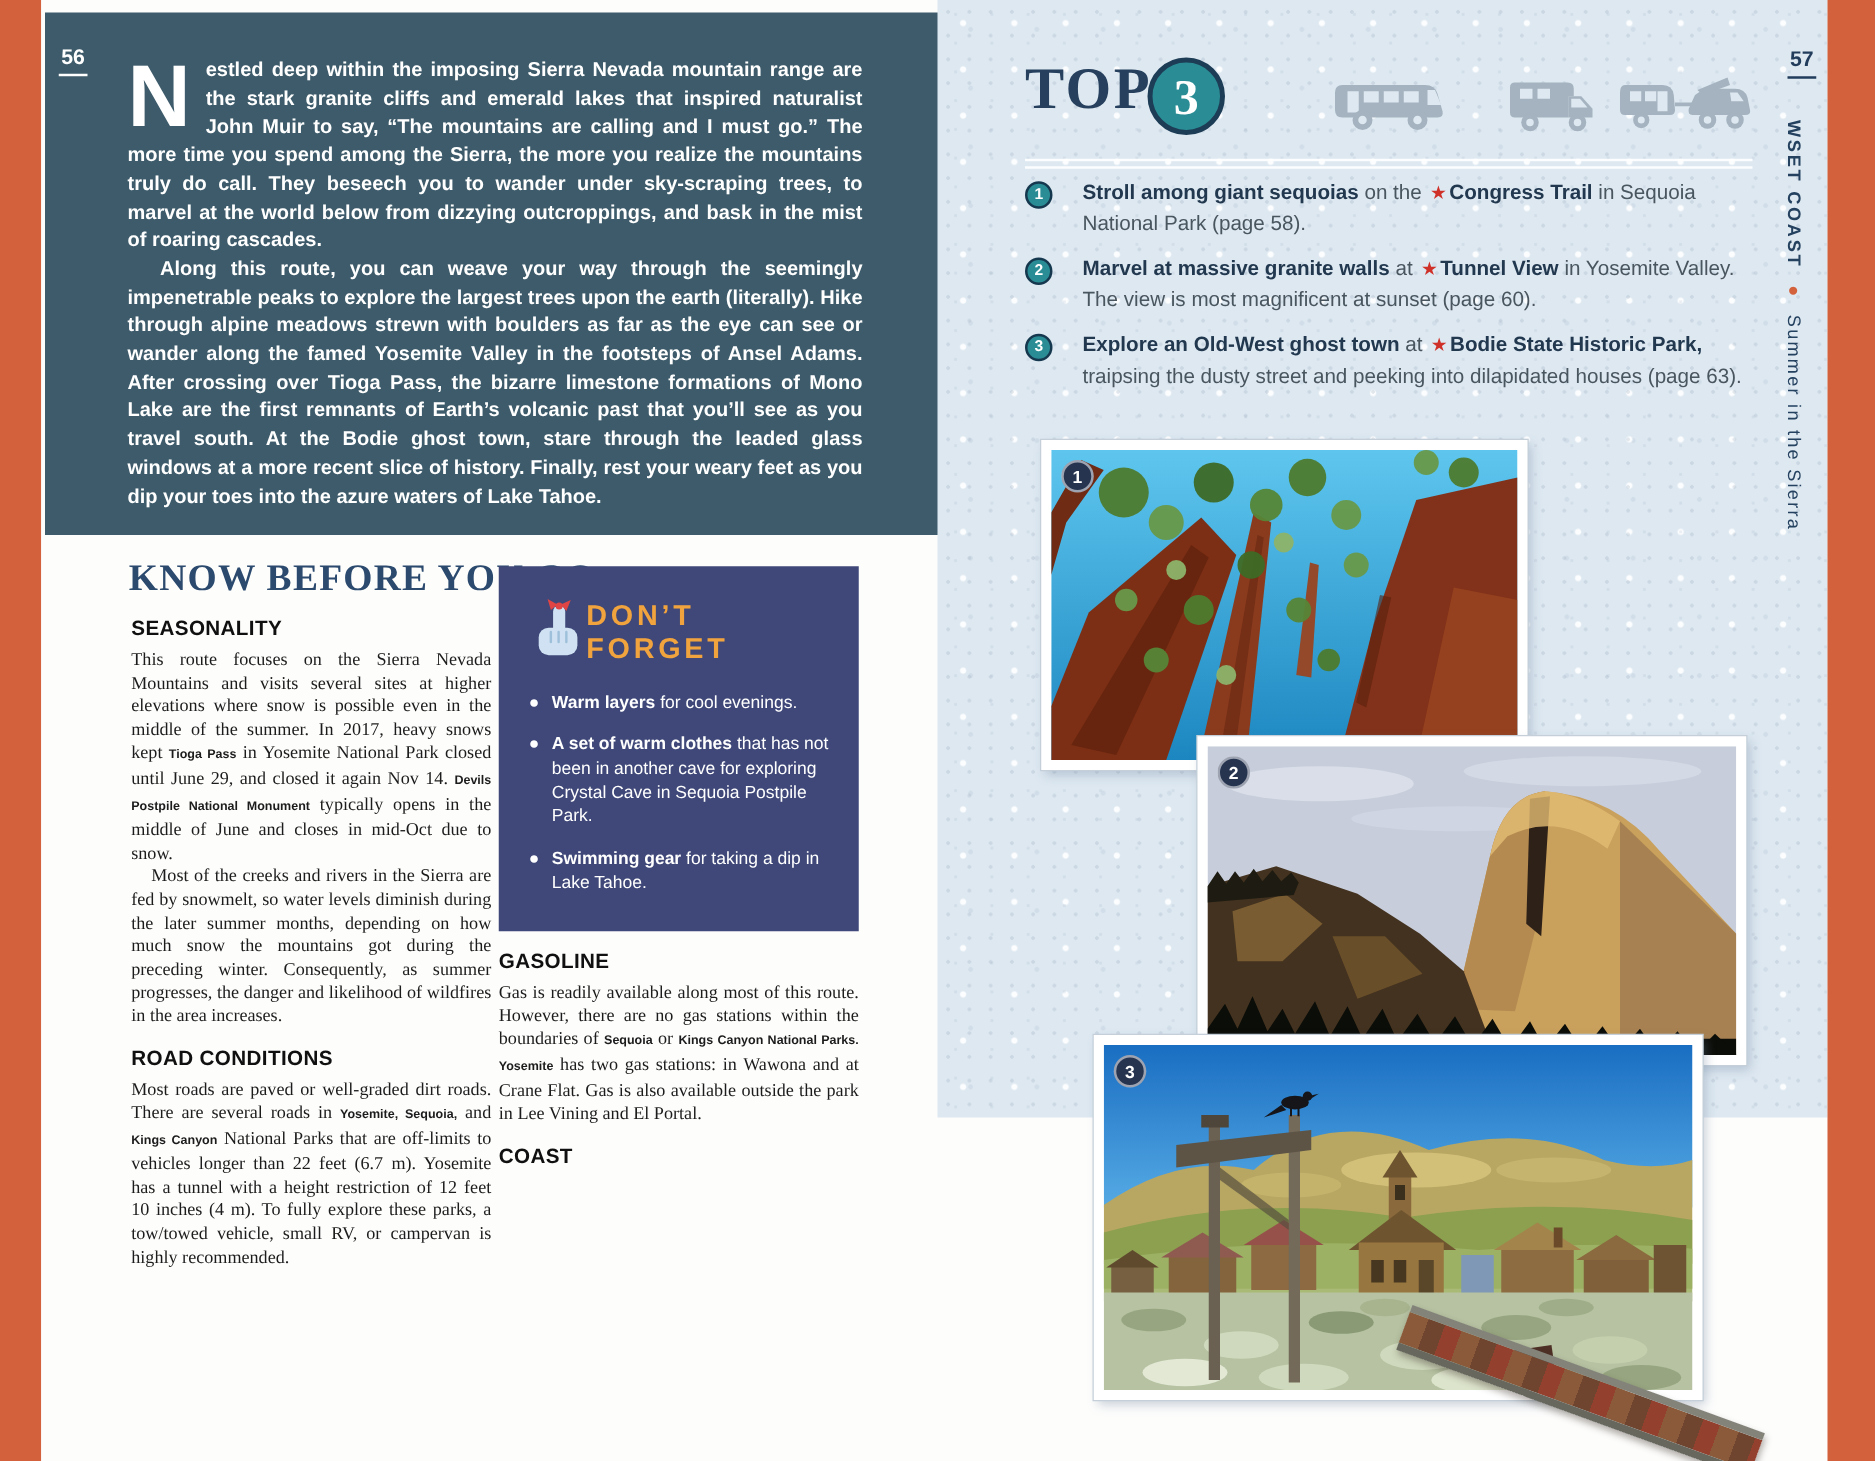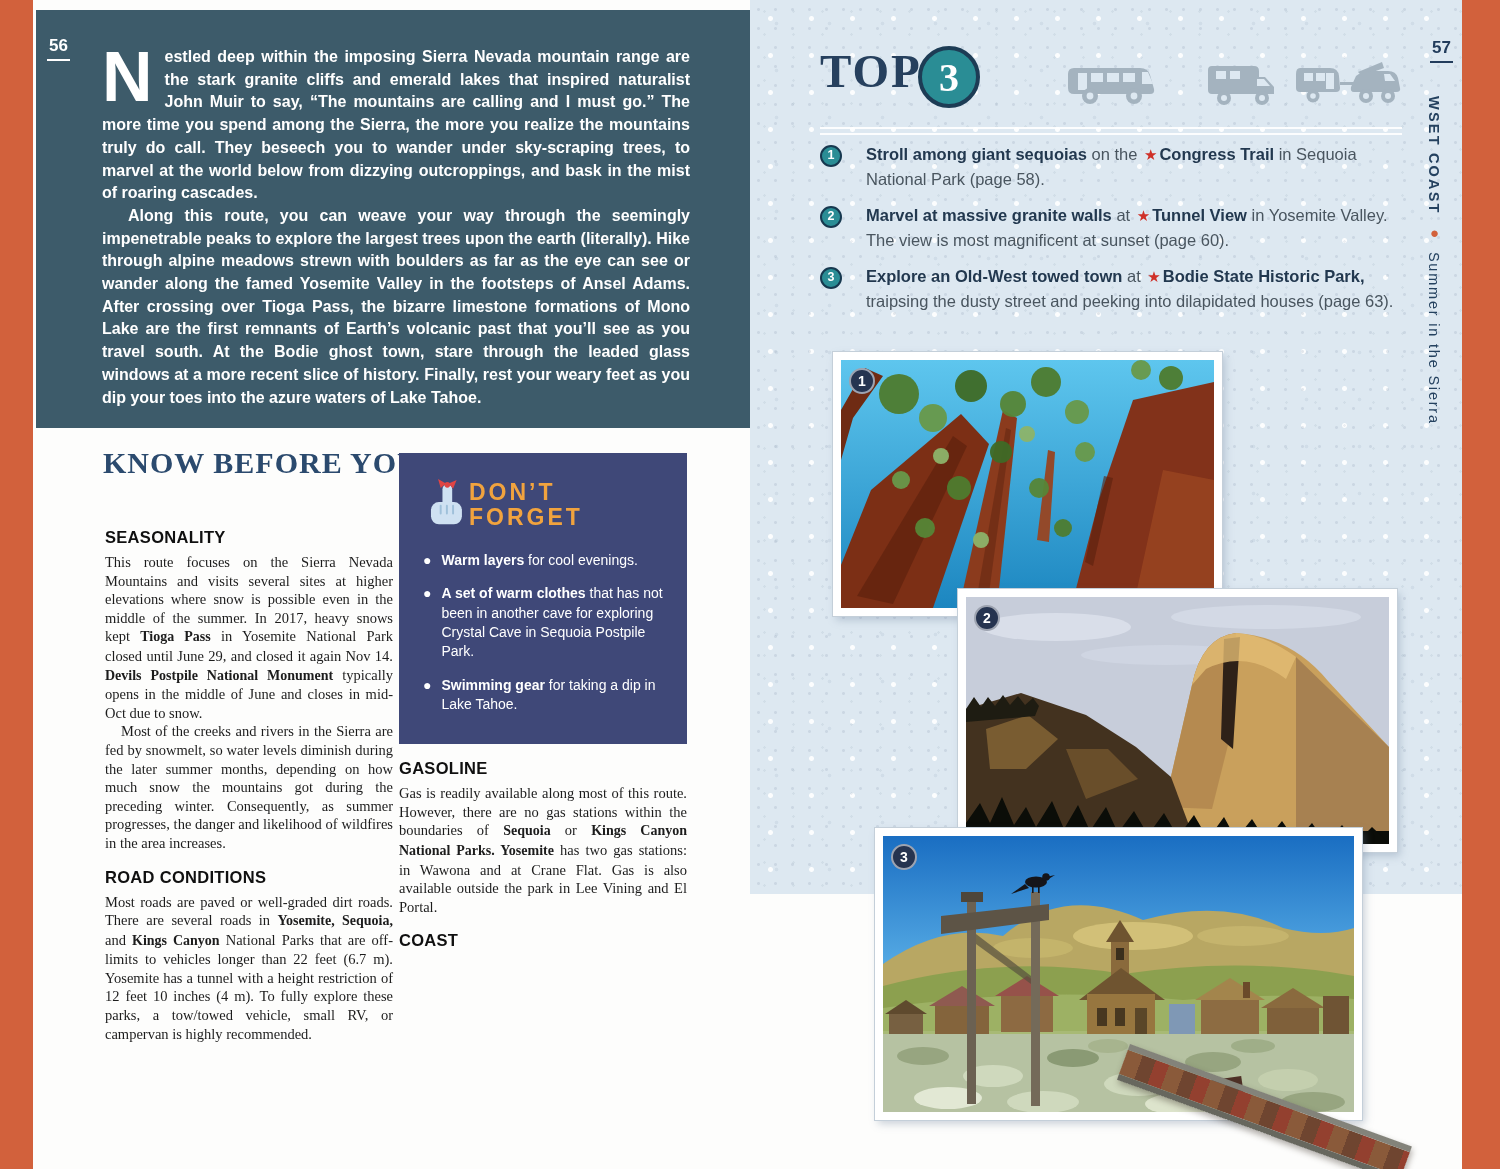--- a/index.html
+++ b/index.html
@@ -19,26 +19,26 @@
   .pagenum-left { position:absolute; left:11px; top:26px; color:#fff; font-weight:700; font-size:17px;
                   border-bottom:2px solid #fff; padding:0 2px 3px 2px; }
   .intro-text { color:#fff; font-weight:700; font-size:16px; line-height:22.7px; text-align:justify; }
   .dropcap { float:left; font-size:70px; line-height:56px; font-weight:700; padding:3px 12px 0 0; }
   .intro-p2 { text-indent:26px; }
 
   .know-h2 { position:absolute; left:70px; top:446px; font-family:"Liberation Serif", serif;
              font-weight:700; font-size:30px; letter-spacing:1px; color:#2b4a6e; }
 
   .col { position:absolute; width:288px; }
-  .col1 { left:72px; top:528px; }
+  .col1 { left:72px; top:494px; }
   .col2 { left:366px; top:453px; }
 
   .serif-p { font-family:"Liberation Serif", serif; font-size:14.5px; line-height:18.6px;
              color:#1c1c1c; text-align:justify; hyphens:auto; }
-  .bs { font-family:Liberation Serif, serif; font-weight:700; font-size:14px;margin-top:38px; }
+  .bs { font-family:Liberation Sans, sans-serif; font-weight:700; font-size:10px;margin-top:38px; }
   .indent { text-indent:16px; }
   h3.sec { font-weight:700; font-size:16.5px; letter-spacing:.3px; color:#101010; margin:15px 0 6px 0; }
   h3.sec.first { margin-top:0; }
 
   
   .df { background:#3f4878; color:#fff; padding:24px 20px 16px 24px; width:288px; }
   .df-head { display:flex; align-items:center; margin-bottom:18px; }
   .df-title { color:#f1a33e; font-weight:700; font-size:23px; letter-spacing:3px; line-height:1.1; }
   .df ul { list-style:none; }
   .df li { display:flex; gap:10px; font-size:14px; line-height:1.38; margin-bottom:14px; }
@@ -229,21 +229,21 @@
       <div class="ti">
         <span class="ti-num">1</span>
         <span class="ti-text"><span class="lead">Stroll among giant sequoias</span><span> on the </span><span class="star">★</span><span class="term">Congress Trail</span><span> in Sequoia National Park (page 58).</span></span>
       </div>
       <div class="ti">
         <span class="ti-num">2</span>
         <span class="ti-text"><span class="lead">Marvel at massive granite walls</span><span> at </span><span class="star">★</span><span class="term">Tunnel View</span><span> in Yosemite Valley. The view is most magnificent at sunset (page 60).</span></span>
       </div>
       <div class="ti">
         <span class="ti-num">3</span>
-        <span class="ti-text"><span class="lead">Explore an Old-West towed town</span><span> at </span><span class="star">★</span><span class="term">Bodie State Historic Park,</span><span> traipsing the dusty street and peeking into dilapidated houses (page 63).</span></span>
+        <span class="ti-text"><span class="lead">Explore an Old-West ghost town</span><span> at </span><span class="star">★</span><span class="term">Bodie State Historic Park,</span><span> traipsing the dusty street and peeking into dilapidated houses (page 63).</span></span>
       </div>
     </div>
 
     <div class="photo photo1">
       <div class="badge">1</div>
       <svg width="373" height="248" viewBox="0 0 373 248">
         <defs>
           <linearGradient id="sky1" x1="0" y1="0" x2="0" y2="1">
             <stop offset="0" stop-color="#5ec6ee"></stop>
               <stop offset="1" stop-color="#1c86c0"></stop>

